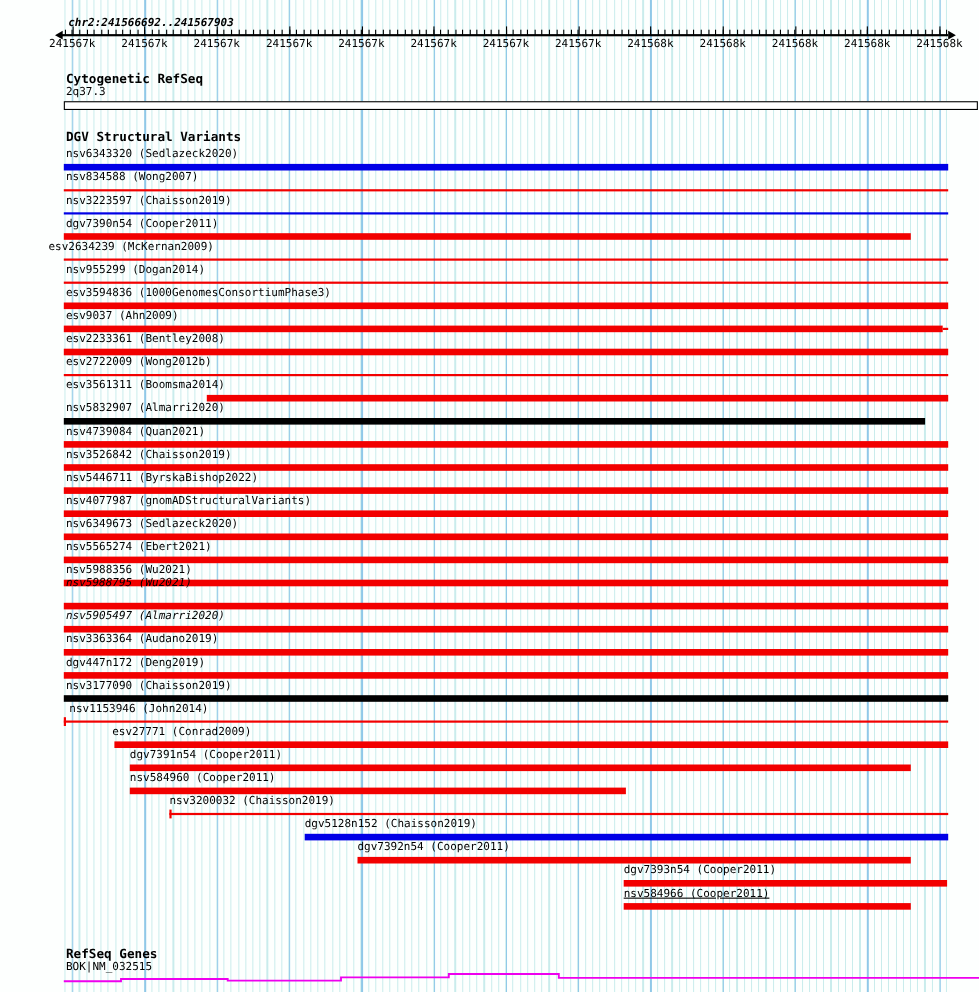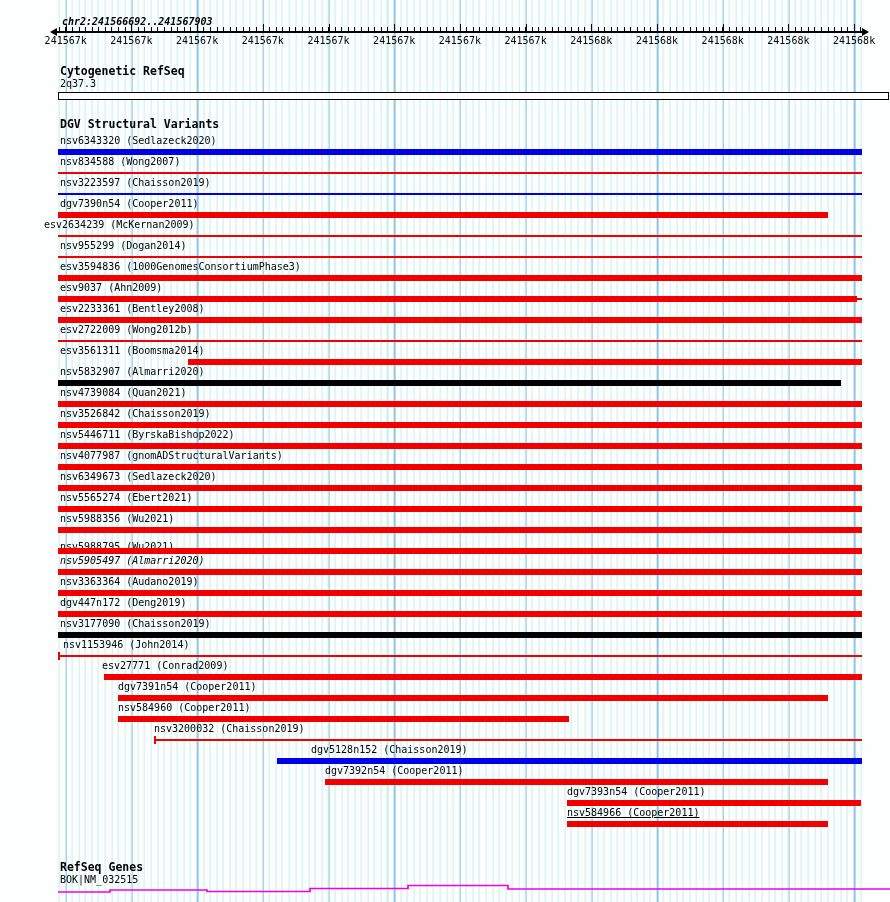--- a/index.html
+++ b/index.html
@@ -281,21 +281,21 @@
       </div>
       <div>
         <span class="vlabel" style="left: 60px; top: 493px;">nsv5565274 (Ebert2021)</span>
         <div class="vbar" style="left: 58px; top: 506px; width: 804px; background: rgb(242, 0, 0);"></div>
       </div>
       <div>
         <span class="vlabel" style="left: 60px; top: 514px;">nsv5988356 (Wu2021)</span>
         <div class="vbar" style="left: 58px; top: 527px; width: 804px; background: rgb(242, 0, 0);"></div>
       </div>
       <div>
-        <span class="vlabel" style="left: 60px; top: 542px;">nsv5988795 (Wu2021)</span>
+        <span class="vlabel" style="left: 60px; top: 526px; font-style: italic;">nsv5988795 (Wu2021)</span>
         <div class="vbar" style="left: 58px; top: 548px; width: 804px; background: rgb(242, 0, 0);"></div>
       </div>
       <div>
         <span class="vlabel" style="left: 60px; top: 556px; font-style: italic;">nsv5905497 (Almarri2020)</span>
         <div class="vbar" style="left: 58px; top: 569px; width: 804px; background: rgb(242, 0, 0);"></div>
       </div>
       <div>
         <span class="vlabel" style="left: 60px; top: 577px;">nsv3363364 (Audano2019)</span>
         <div class="vbar" style="left: 58px; top: 590px; width: 804px; background: rgb(242, 0, 0);"></div>
       </div>
@@ -323,21 +323,21 @@
       <div>
         <span class="vlabel" style="left: 118px; top: 703px;">nsv584960 (Cooper2011)</span>
         <div class="vbar" style="left: 118px; top: 716px; width: 451px; background: rgb(242, 0, 0);"></div>
       </div>
       <div>
         <span class="vlabel" style="left: 154px; top: 724px;">nsv3200032 (Chaisson2019)</span>
         <div class="vline" style="left: 154px; top: 739px; width: 708px; background: rgb(242, 0, 0);"></div>
         <div class="vtick" style="left: 154px; top: 736px; background: rgb(242, 0, 0);"></div>
       </div>
       <div>
-        <span class="vlabel" style="left: 277px; top: 745px; padding-left: 34px;">dgv5128n152 (Chaisson2019)</span>
+        <span class="vlabel" style="left: 277px; top: 745px;">dgv5128n152 (Chaisson2019)</span>
         <div class="vbar" style="left: 277px; top: 758px; width: 585px; background: rgb(0, 0, 230);"></div>
       </div>
       <div>
         <span class="vlabel" style="left: 325px; top: 766px;">dgv7392n54 (Cooper2011)</span>
         <div class="vbar" style="left: 325px; top: 779px; width: 503px; background: rgb(242, 0, 0);"></div>
       </div>
       <div>
         <span class="vlabel" style="left: 567px; top: 787px;">dgv7393n54 (Cooper2011)</span>
         <div class="vbar" style="left: 567px; top: 800px; width: 294px; background: rgb(242, 0, 0);"></div>
       </div>

